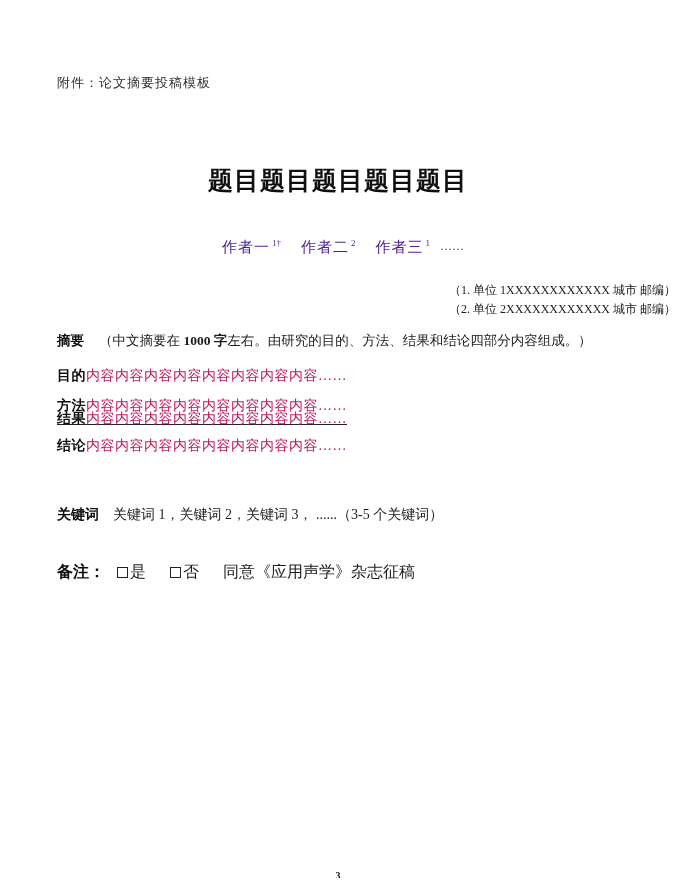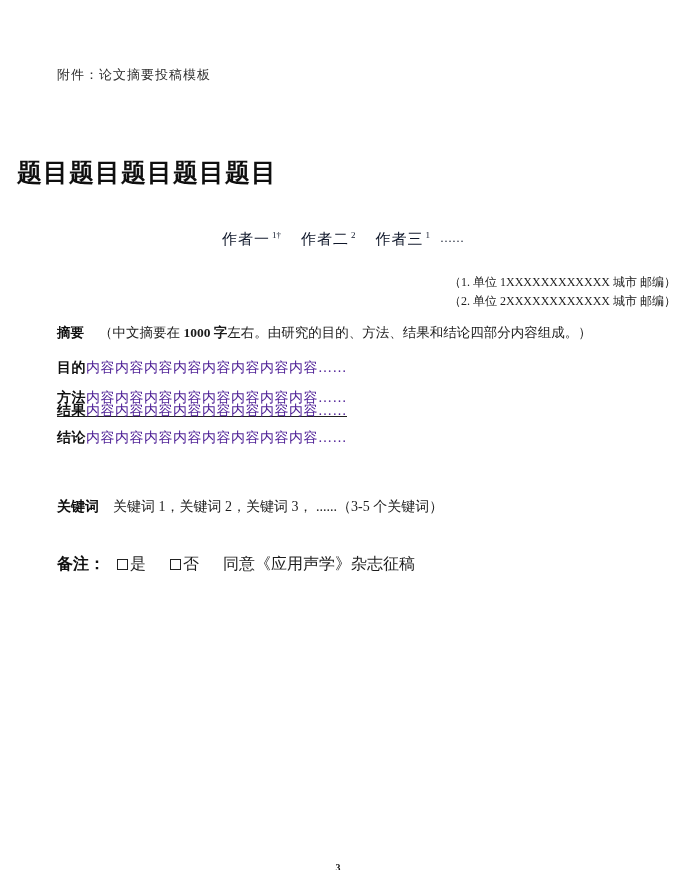--- a/index.html
+++ b/index.html
@@ -1,44 +1,44 @@
 <!DOCTYPE html>
 <html><head>
 <meta charset="utf-8">
 <style>
   * { margin:0; padding:0; box-sizing:border-box; }
   html,body { background:#ffffff; }
   .page {
     position:relative;
     width:676px; height:866px;
-    margin:4px auto;
+    margin:12px auto;
     background:#ffffff;
     font-family:"Liberation Serif","DejaVu Serif",serif;
     color:#212121;
     overflow:hidden;
     border-radius:28px;
   }
   .sans { font-family:"Liberation Sans","DejaVu Sans",sans-serif; }
 
   .attachment {
     position:absolute; left:57px; top:62px;
     font-size:13px; color:#2e2e2e; letter-spacing:1px;
   }
 
   .title {
-    position:absolute; left:17px; right:0; top:152px;
-    text-align:left;
+    position:absolute; left:0; right:0; top:152px;
+    text-align:center;
     font-family:"Liberation Sans","DejaVu Sans",sans-serif;
     font-size:25px; font-weight:bold; color:#0f0f0f;
     letter-spacing:1px;
   }
 
   .authors {
     position:absolute; left:0; right:0; top:226px;
-    text-align:center; font-size:15px; color:#0f172a;
+    text-align:center; font-size:15px; color:#4c1d95;
     letter-spacing:1px;
   }
   .author { margin:0 10px; white-space:nowrap; }
   .author sup { font-size:9px; letter-spacing:0; margin-left:2px; }
   .authors-etc { font-size:12px; letter-spacing:0; vertical-align:2px; }
 
   .affiliations {
     position:absolute; left:0; right:0; top:269px;
     text-align:right; font-size:12px; line-height:19px; color:#1c1c1c;
   }
@@ -51,21 +51,21 @@
   .abstract b { font-weight:bold; }
 
   .section-line {
     position:absolute; left:57px;
     font-size:14px; letter-spacing:0.5px;
   }
   .section-line .label {
     font-family:"Liberation Sans","DejaVu Sans",sans-serif;
     font-weight:bold; color:#0f0f0f;
   }
-  .section-line .placeholder { color:#4c1d95; }
+  .section-line .placeholder { color:#be185d; }
   .sec-0 { top:355px; } .sec-1 { top:385px; }
   .sec-2 { top:398px;text-decoration:underline; } .sec-3 { top:425px;text-align:center; }
 
   .keywords {
     position:absolute; left:57px; top:494px;
     font-size:14px; color:#1c1c1c;
   }
   .keywords .label { font-weight:bold; margin-right:14px; color:#0f0f0f;
     font-family:Liberation Serif, serif; }
 

